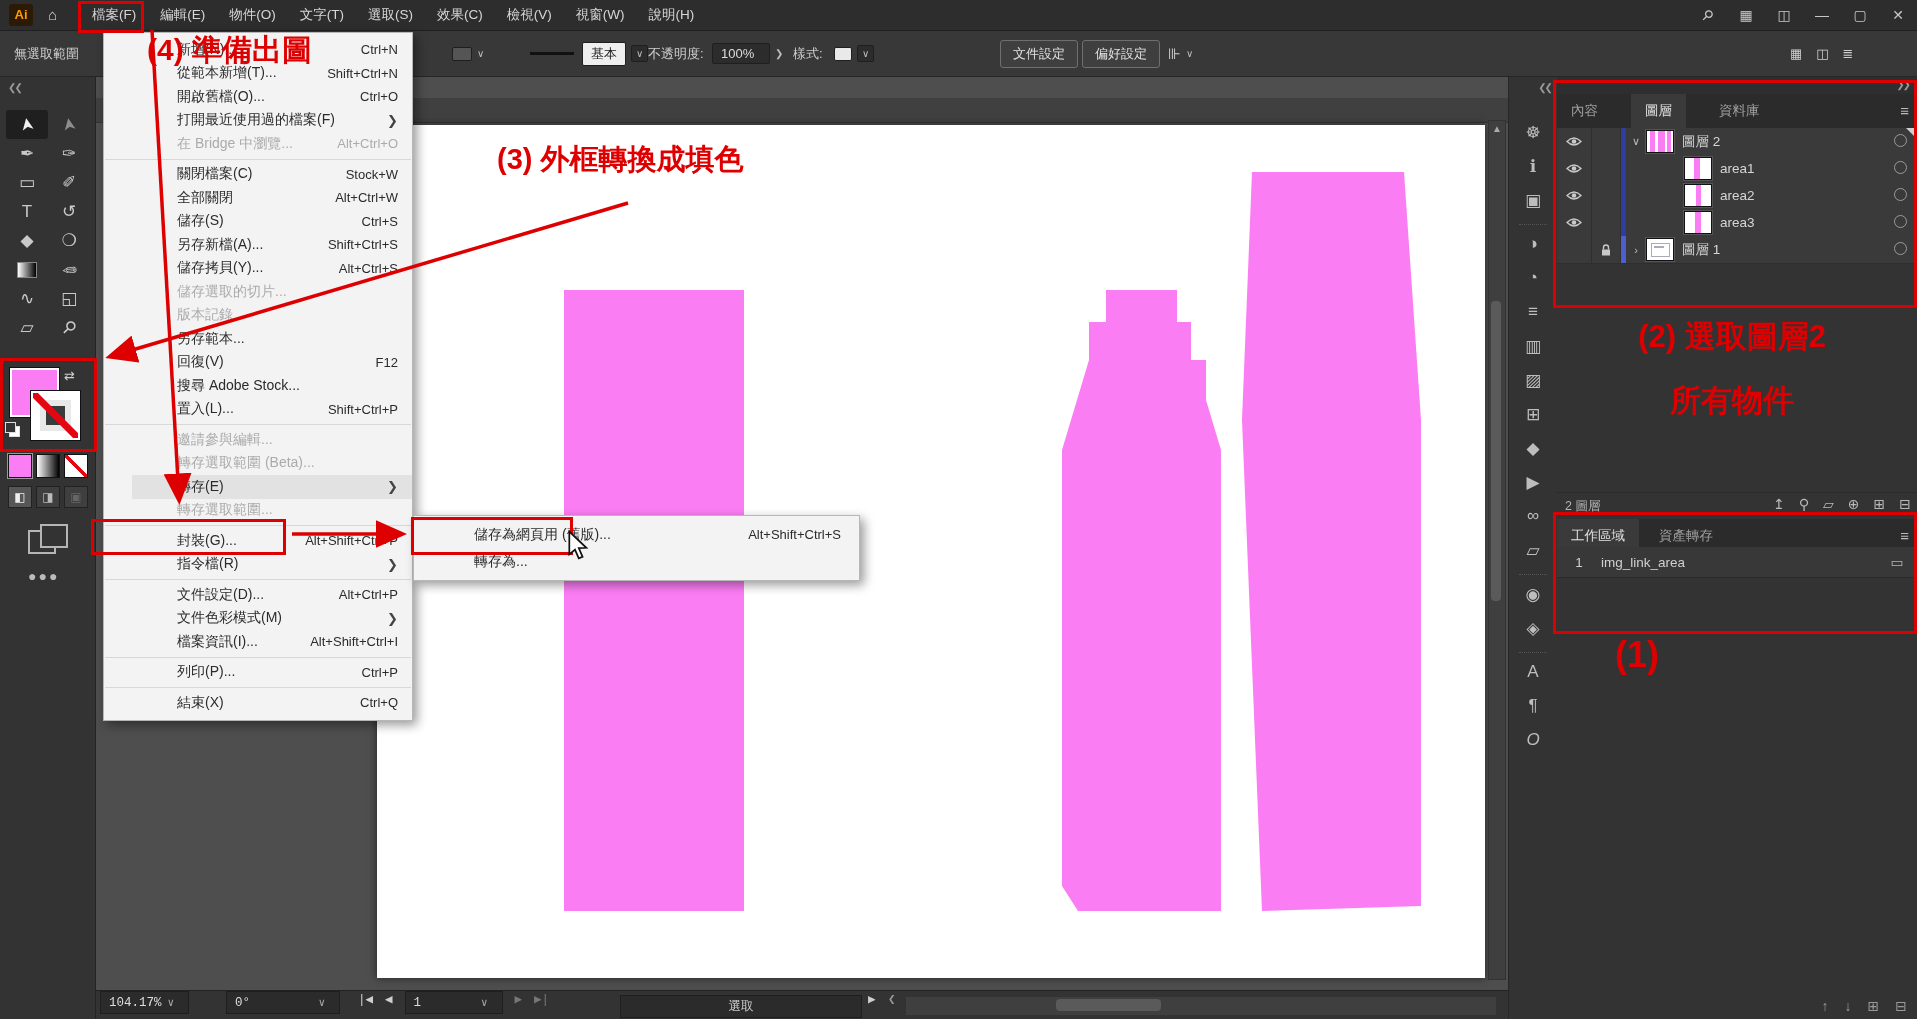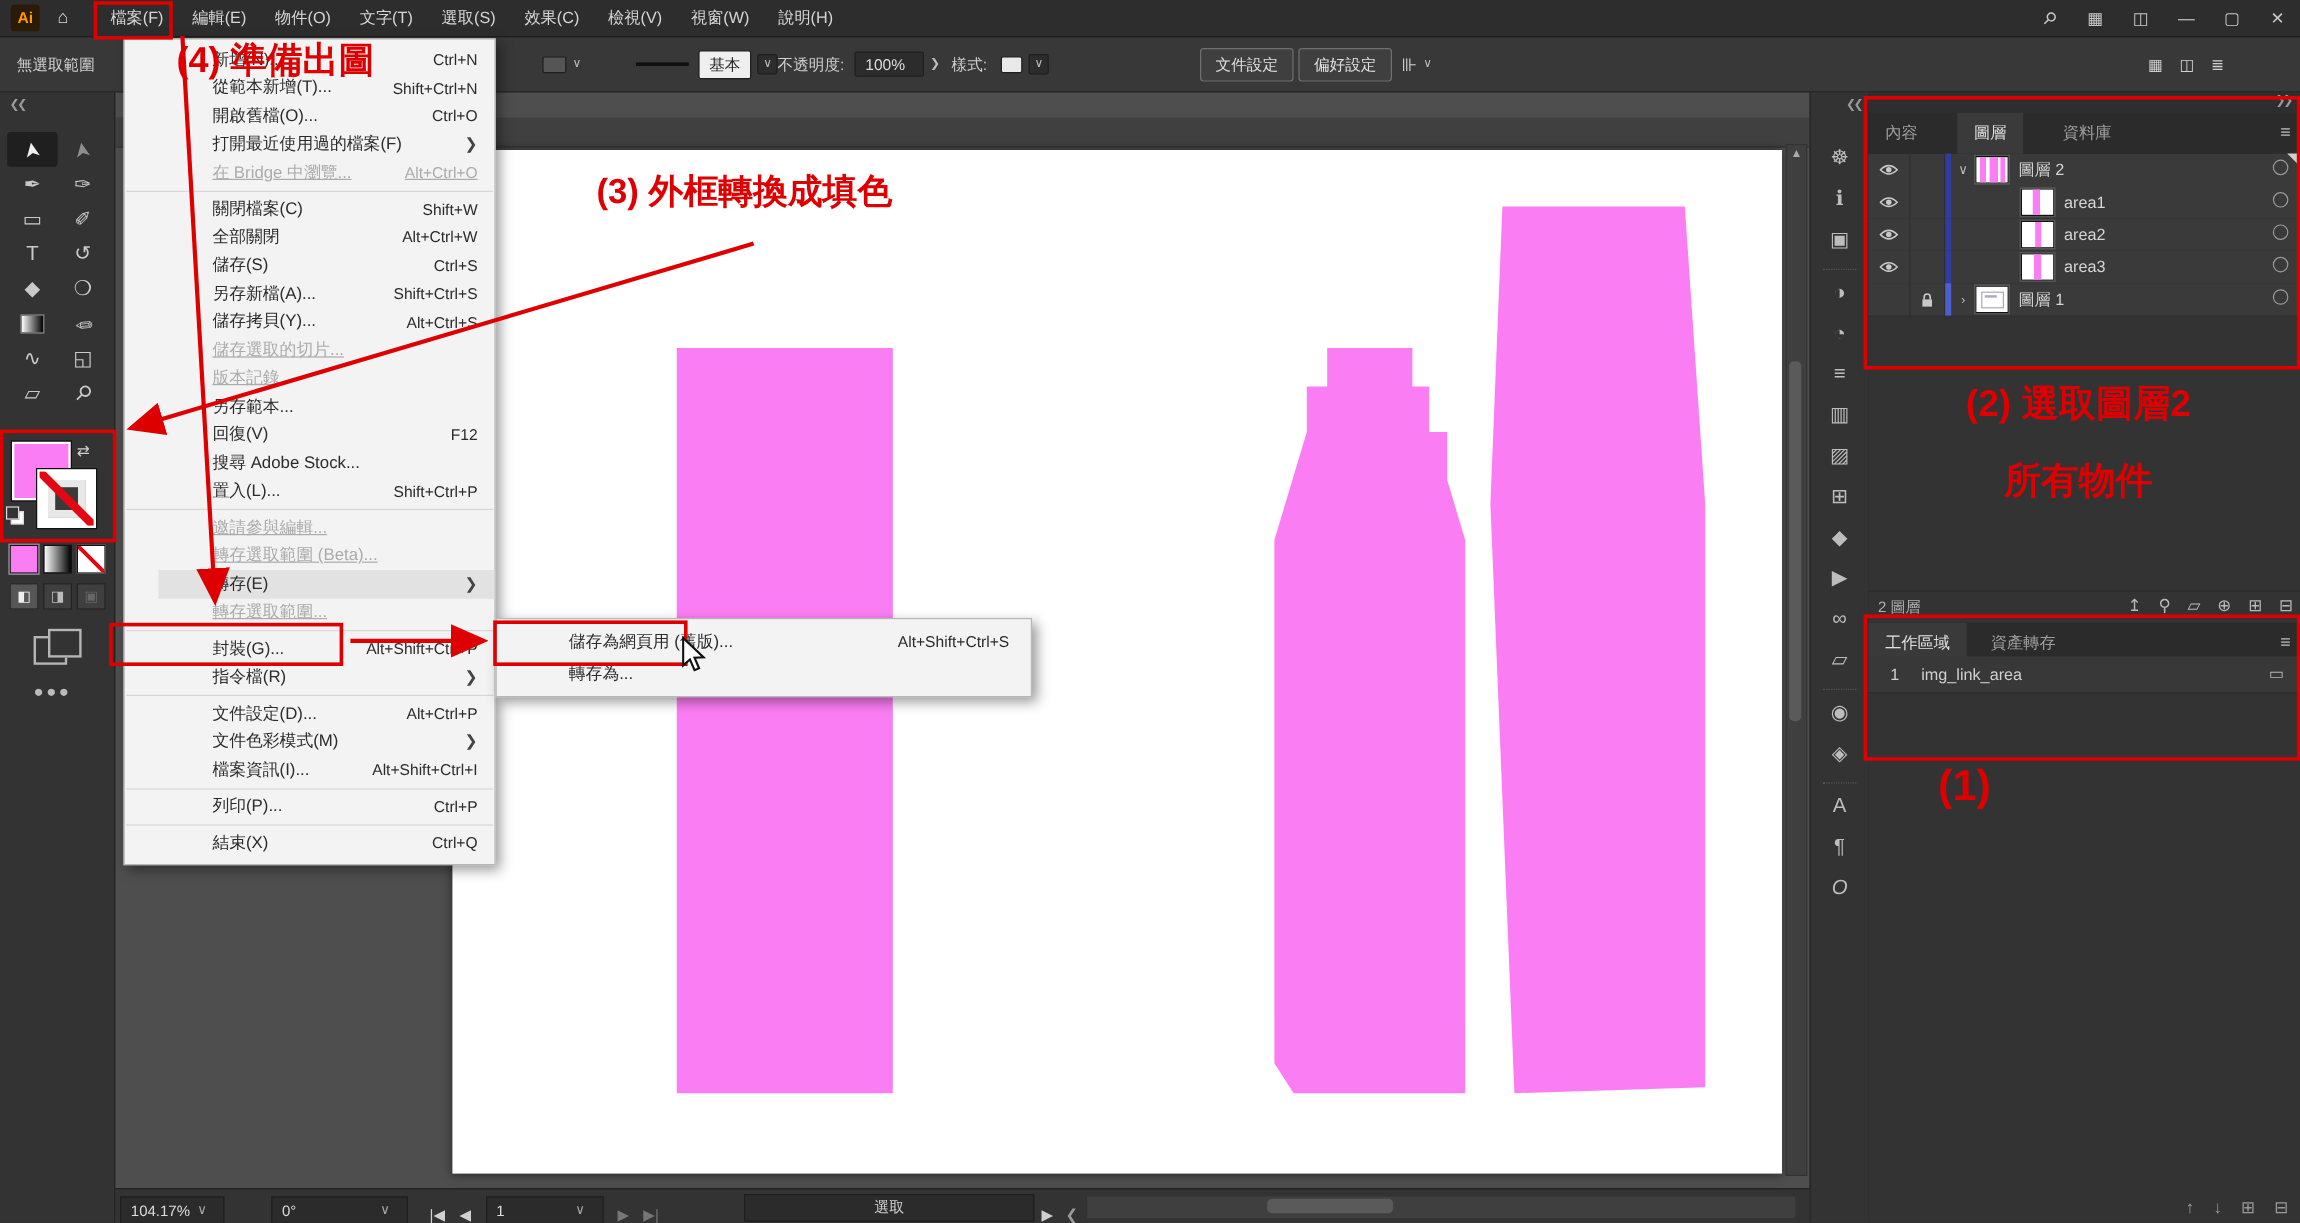--- a/index.html
+++ b/index.html
@@ -51,21 +51,21 @@
   #tool-dots{position:absolute;left:28px;top:492px;color:#bbb;font-size:14px;letter-spacing:2px;}
   
   #canvas{left:96px;top:76px;width:1412px;height:914px;background:#4e4e4e;z-index:1;}
   #doc-band{position:absolute;left:0;top:22px;width:1412px;height:24px;background:#404040;border-bottom:1px solid #353535;}
   #artboard{position:absolute;left:281px;top:49px;width:1108px;height:853px;background:#ffffff;box-shadow:0 0 8px rgba(0,0,0,.55);}
   #vscroll{position:absolute;right:2px;top:44px;width:16px;height:858px;background:#3f3f3f;border:1px solid #333;}
   #vscroll .up{position:absolute;top:2px;left:0;width:100%;text-align:center;color:#aaa;font-size:10px;}
   #vscroll .thumb{position:absolute;top:180px;left:2px;width:10px;height:300px;background:#5a5a5a;border-radius:4px;}
   
   #statusbar{left:96px;top:990px;width:1412px;height:29px;background:#333333;border-top:1px solid #222;color:#cfcfcf;font-size:12.5px;z-index:12;}
-  .sb{position:absolute;top:0;height:29px;display:flex;align-items:flex-end;}
+  .sb{position:absolute;top:0;height:29px;display:flex;align-items:flex-start;font-family:Liberation Mono, monospace;}
   .sb-box{background:#2b2b2b;border:1px solid #1e1e1e;height:21px;display:flex;align-items:center;padding:0 8px;color:#ddd;}
   .sb-arrow{color:#a9a9a9;font-size:11px;margin:0 6px;}
   #sb-strip{position:absolute;left:524px;top:4px;width:240px;height:21px;background:#2b2b2b;border:1px solid #1e1e1e;
     display:flex;align-items:center;justify-content:center;color:#cfcfcf;}
   #hscroll{position:absolute;left:809px;top:5px;width:590px;height:18px;background:#3f3f3f;border:1px solid #333;}
   #hscroll .thumb{position:absolute;left:150px;top:2px;width:105px;height:12px;background:#5a5a5a;border-radius:4px;}
   
   #panel-strip{left:1508px;top:76px;width:48px;height:943px;background:#333333;border-left:1px solid #262626;border-right:1px solid #262626;z-index:10;}
   #panel-strip .collapse{position:absolute;right:6px;top:6px;color:#9a9a9a;font-size:10px;letter-spacing:-2px;}
   .strip-icon{position:absolute;left:0;width:48px;text-align:center;color:#bdbdbd;font-size:17px;}
@@ -94,21 +94,21 @@
   
   .redbox{position:absolute;border:3px solid #de0000;z-index:60;pointer-events:none;}
   .redtext{position:absolute;color:#de0000;font-weight:bold;z-index:61;pointer-events:none;white-space:nowrap;}
   #anno-svg{position:absolute;left:0;top:0;width:1917px;height:1019px;z-index:59;pointer-events:none;}
   
   #file-menu{position:absolute;left:103px;top:32px;width:308px;background:#f3f3f3;border:1px solid #b7b7b7;
     box-shadow:4px 4px 10px rgba(0,0,0,.4);z-index:40;padding:5px 0;}
   .mi{height:23.5px;display:flex;align-items:center;padding:0 14px 0 45px;font-size:14px;color:#2b2b2b;margin-left:28px;}
   .mi .lab{flex:1;white-space:nowrap;}
   .mi .sc{color:#2b2b2b;font-size:13px;}
-  .mi.dis .lab,.mi.dis .sc{color:#ababab;text-decoration:underline;}
+  .mi.dis .lab,.mi.dis .sc{color:#ababab;}
   .mi.hl{background:#e2e2e2;}
   .mi .sub{font-size:13px;color:#444;}
   .msep{border-top:1px solid #d8d8d8;margin:3px 1px;}
   
   #export-submenu{position:absolute;left:413px;top:515px;width:445px;background:#f3f3f3;border:1px solid #b7b7b7;
     box-shadow:4px 4px 10px rgba(0,0,0,.4);z-index:45;padding:5px 0;}
   #export-submenu .mi{height:27px;padding:0 18px 0 32px;}
   #cursor{position:absolute;left:565px;top:530px;z-index:70;pointer-events:none;}
 </style>
 </head>
@@ -486,21 +486,21 @@
       <span class="lab">打開最近使用過的檔案(F)</span>
       <span class="sub">❯</span>
     </div>
     <div class="mi dis">
       <span class="lab">在 Bridge 中瀏覽...</span>
       <span class="sc">Alt+Ctrl+O</span>
     </div>
     <div class="msep"></div>
     <div class="mi">
       <span class="lab">關閉檔案(C)</span>
-      <span class="sc">Shift+W</span>
+      <span class="sc">Stock+W</span>
     </div>
     <div class="mi">
       <span class="lab">全部關閉</span>
       <span class="sc">Alt+Ctrl+W</span>
     </div>
     <div class="mi">
       <span class="lab">儲存(S)</span>
       <span class="sc">Ctrl+S</span>
     </div>
     <div class="mi">

